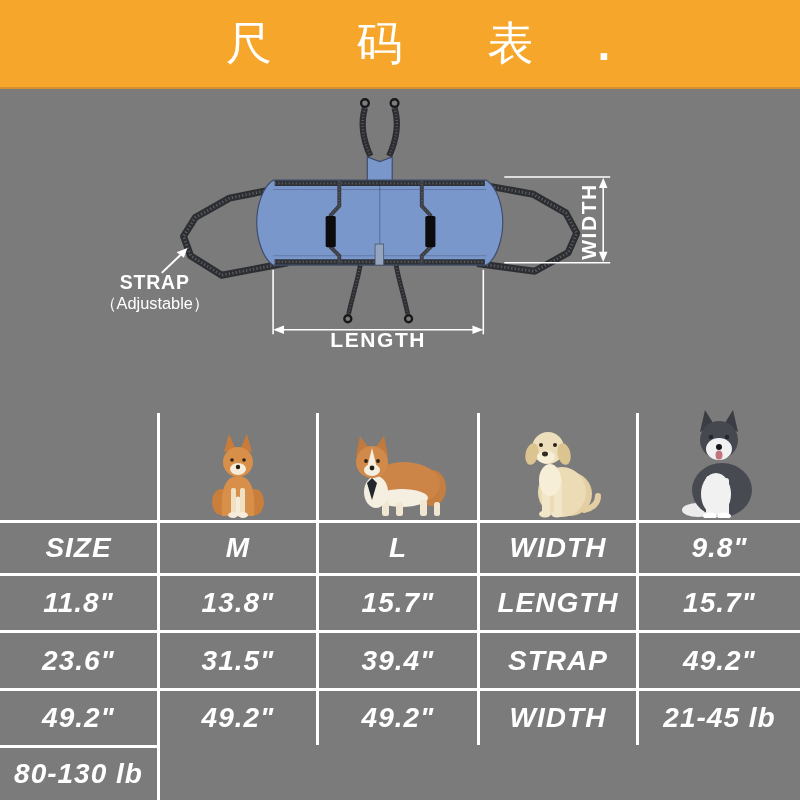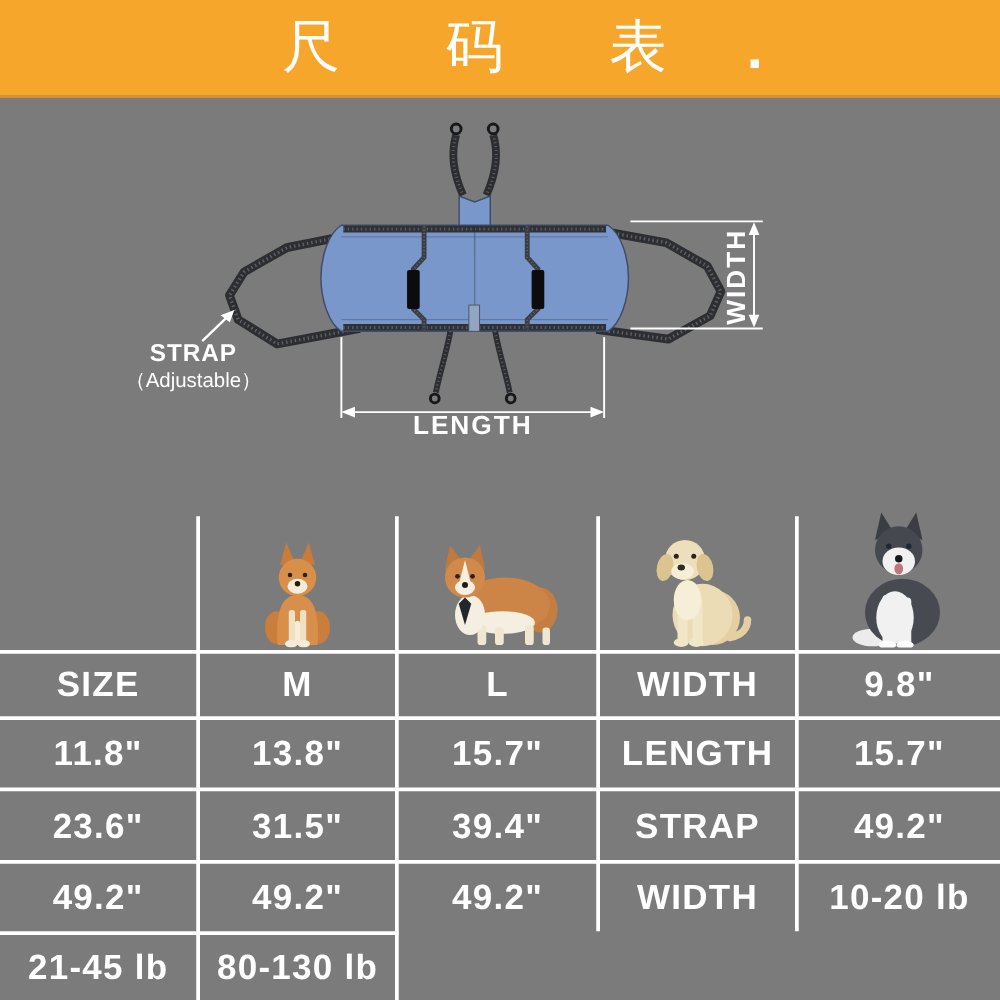--- a/index.html
+++ b/index.html
@@ -3,21 +3,21 @@
 <meta charset="utf-8">
 <style>
   html,body{margin:0;padding:0;}
   body{
     width:800px;height:800px;position:relative;overflow:hidden;
     background:#7B7B7B;
     font-family:"Liberation Sans","DejaVu Sans",sans-serif;
   }
   
   .banner{
-    position:absolute;top:0;left:0;width:800px;height:78px;
+    position:absolute;top:0;left:0;width:800px;height:89px;
     background:#F6A72B;
     border-bottom:2px solid #D8912E;box-sizing:border-box;
     display:flex;align-items:center;justify-content:center;
   }
   .banner .title{
     color:#fff;font-size:46px;font-weight:400;letter-spacing:36px;
     margin-left:36px; 
     white-space:nowrap;
   }
   .banner .dot{
@@ -30,20 +30,21 @@
   .strap-text{fill:#ffffff;font-weight:600;font-size:25px;letter-spacing:1px;
     font-family:"Liberation Sans","DejaVu Sans",sans-serif;}
   .strap-text2{fill:#ffffff;font-weight:500;font-size:21px;
     font-family:"Liberation Sans","DejaVu Sans",sans-serif;}
   
   .size-table{
     position:absolute;top:413px;left:0;width:800px;height:387px;
     display:grid;
     grid-template-columns:160px 159px 161px 159px 161px;
     grid-template-rows:107px 53px 57px 58px 57px 55px;
+    font-style:italic;
   }
   .size-table>div{
     box-sizing:border-box;display:flex;align-items:center;justify-content:center;
     color:#ffffff;font-size:28px;font-weight:600;letter-spacing:1px;
   }
   .size-table>div:not(:nth-child(5n)){border-right:3px solid #ffffff;}
   .size-table>div:nth-child(n+6){border-top:3px solid #ffffff;}
   .dog-cell{align-items:flex-end !important;padding-bottom:2px;overflow:visible;}
   .weight-val{font-size:23px;font-weight:700;letter-spacing:0;}
 </style>
@@ -232,16 +233,15 @@
   <div>31.5"</div>
   <div>39.4"</div>
 
   <div>STRAP</div>
   <div>49.2"</div>
   <div>49.2"</div>
   <div>49.2"</div>
   <div>49.2"</div>
 
   <div>WIDTH</div>
-  <div class="weight-val">10-20 lb</div>
   <div class="weight-val">21-45 lb</div>
   <div class="weight-val">80-130 lb</div>
 </div>
 
 </body></html>

